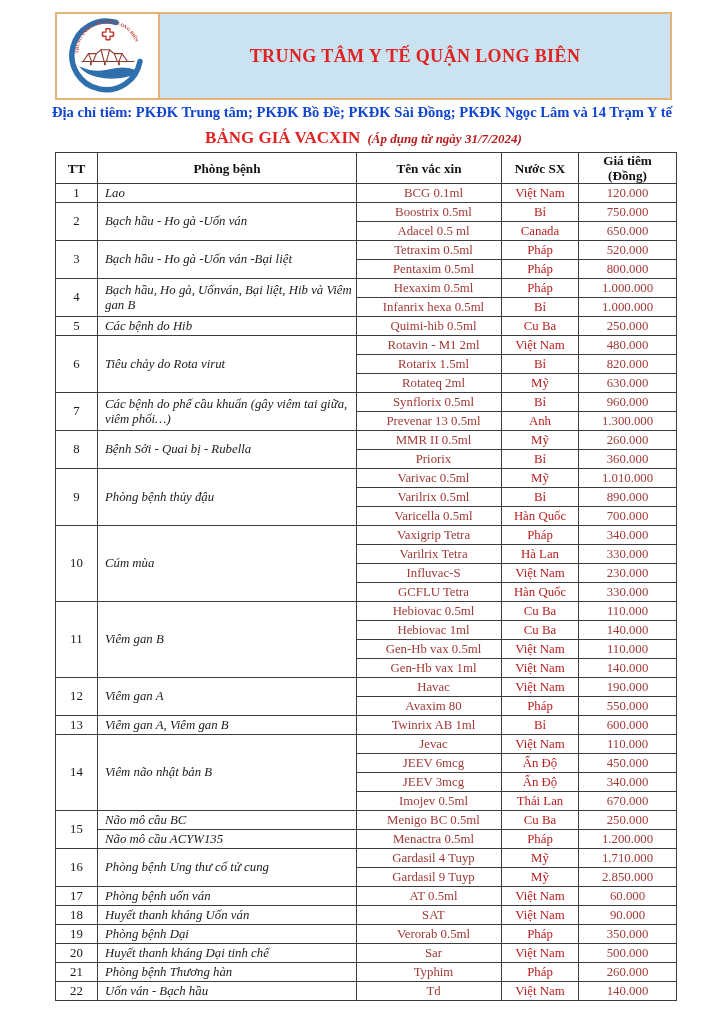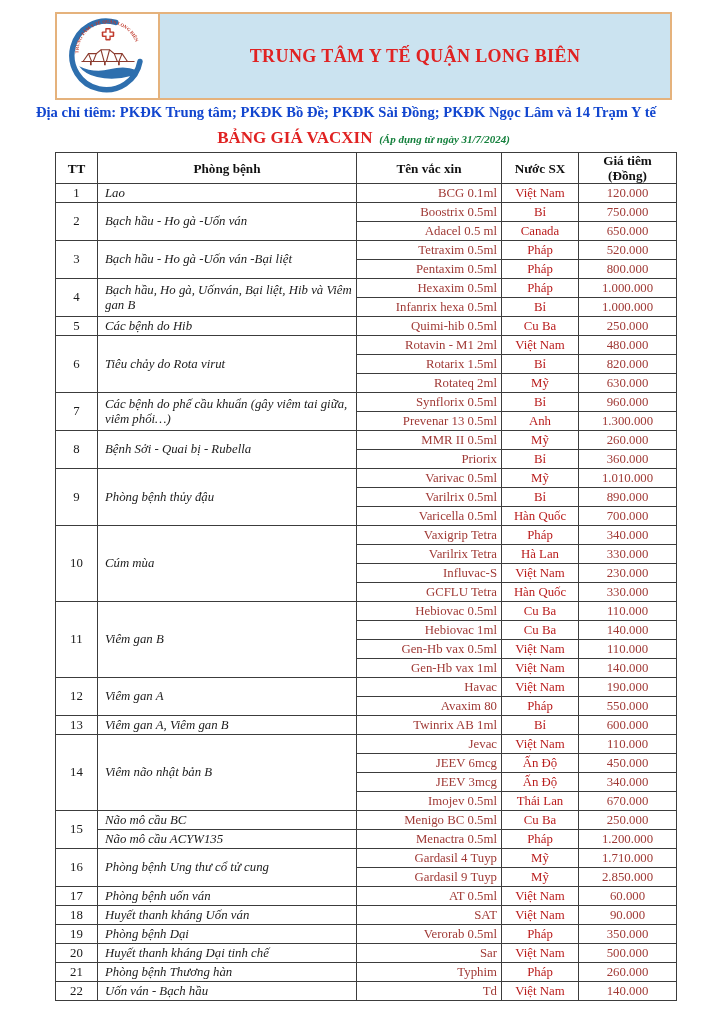--- a/index.html
+++ b/index.html
@@ -28,30 +28,30 @@
   .logo-box svg { width: 78px; height: 78px; }
   .band {
     flex: 1; display: flex; align-items: center; justify-content: center;
   }
   .org-title {
     color: #e02222; font-weight: bold; font-size: 18px; letter-spacing: .4px;
   }
 
   
   .address-line {
-    position: absolute; left: 14px; top: 104px; width: 664px;
+    position: absolute; left: 30px; top: 104px; width: 664px;
     text-align: center;
     color: #1246cf; font-weight: bold; font-size: 14.6px;
   }
   .title-line {
     position: absolute; left: 55px; top: 128px; width: 617px;
     text-align: center; white-space: nowrap;
   }
   .title-main { color: #e02222; font-weight: bold; font-size: 17px; }
-  .title-note { color: #15803d; font-weight: bold; font-style: italic; font-size: 11px; }
+  .title-note { color: #b91c1c; font-weight: bold; font-style: italic; font-size: 13px; }
 
   
   table.price-table {
     position: absolute; left: 55px; top: 152px;
     width: 621px;
     border-collapse: collapse;
     table-layout: fixed;
     border: 1.5px solid #3c3c3c;
   }
   .price-table th, .price-table td {
@@ -61,21 +61,21 @@
     padding: 0 4px;
     vertical-align: middle;
     line-height: 1.15;
     overflow: hidden;
   }
   .price-table th {
     font-weight: bold; text-align: center; color: #111; font-size: 13.2px;
   }
   td.c-tt { text-align: center; color: #1a1a1a; }
   td.c-disease { text-align: left; color: #1a1a1a; padding-left: 7px; font-style: italic; }
-  td.c-vaccine { text-align: right; color: #a03a36; padding-left: 13px; }
+  td.c-vaccine { text-align: center; color: #a03a36; padding-left: 13px; }
   td.c-country { text-align: center; color: #b91c1c; }
   td.c-price { text-align: center; color: #a03a36; }
 </style>
 </head>
 <body>
 
 <div class="page">
 
   <div class="header-banner">
     <div class="logo-box">

